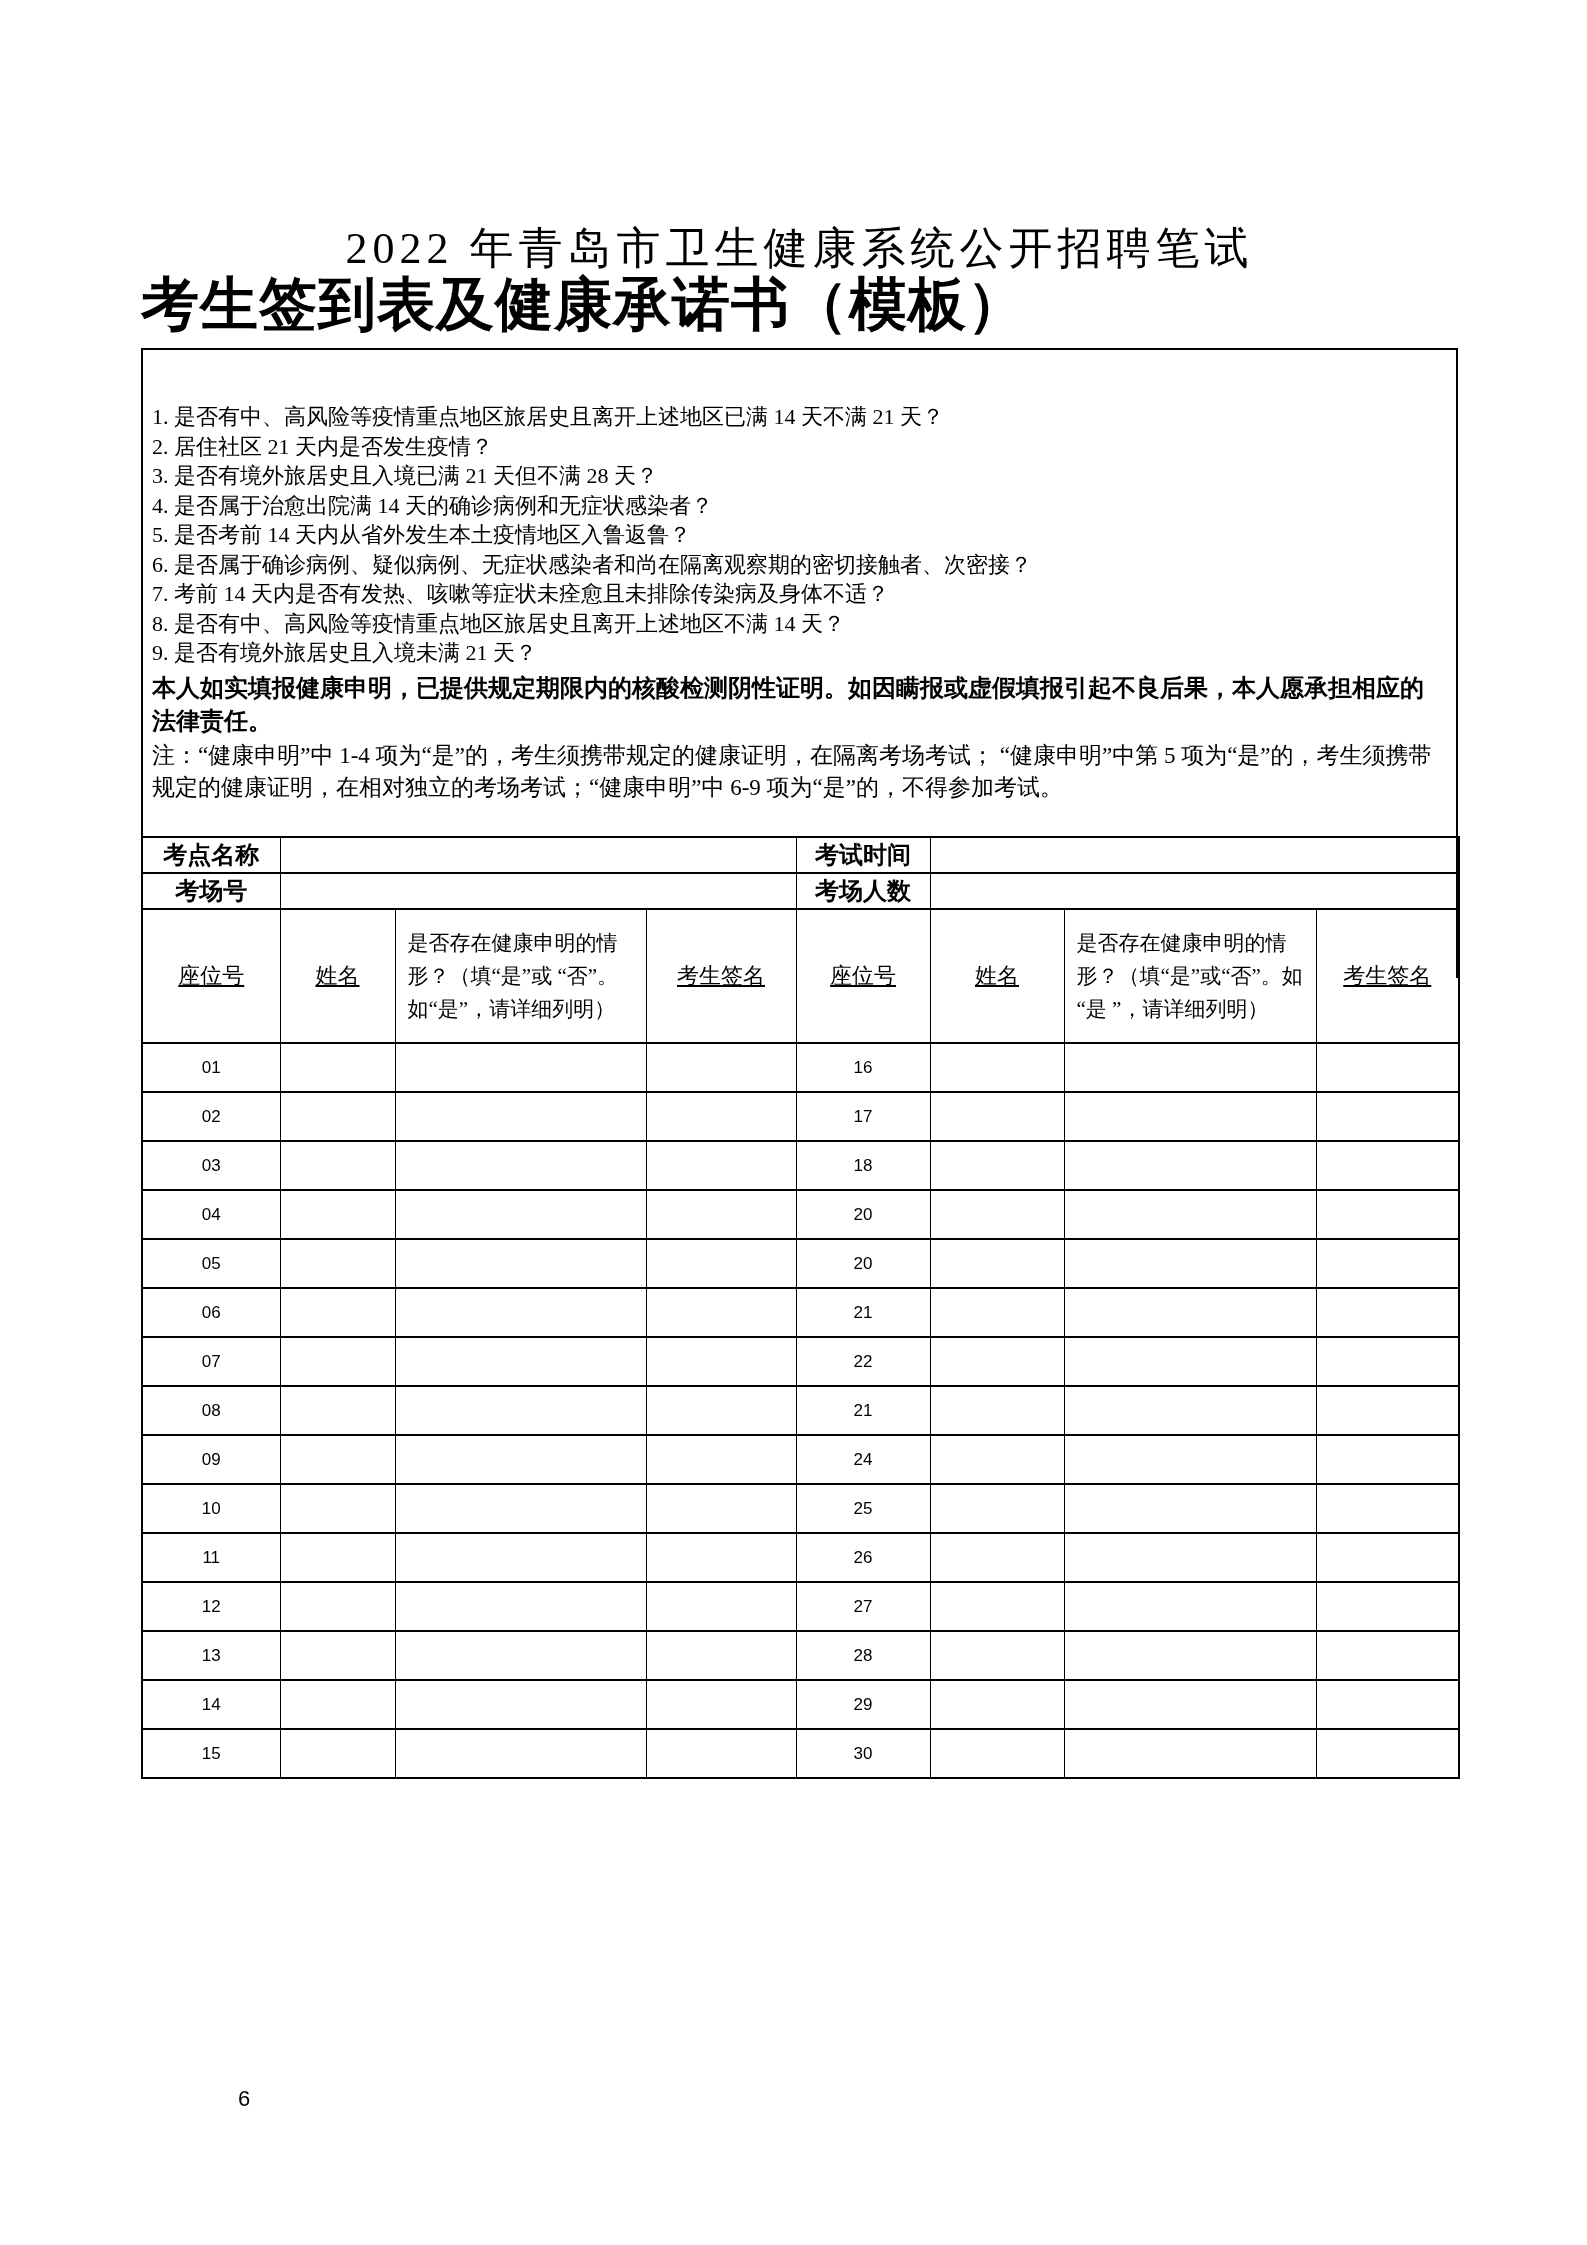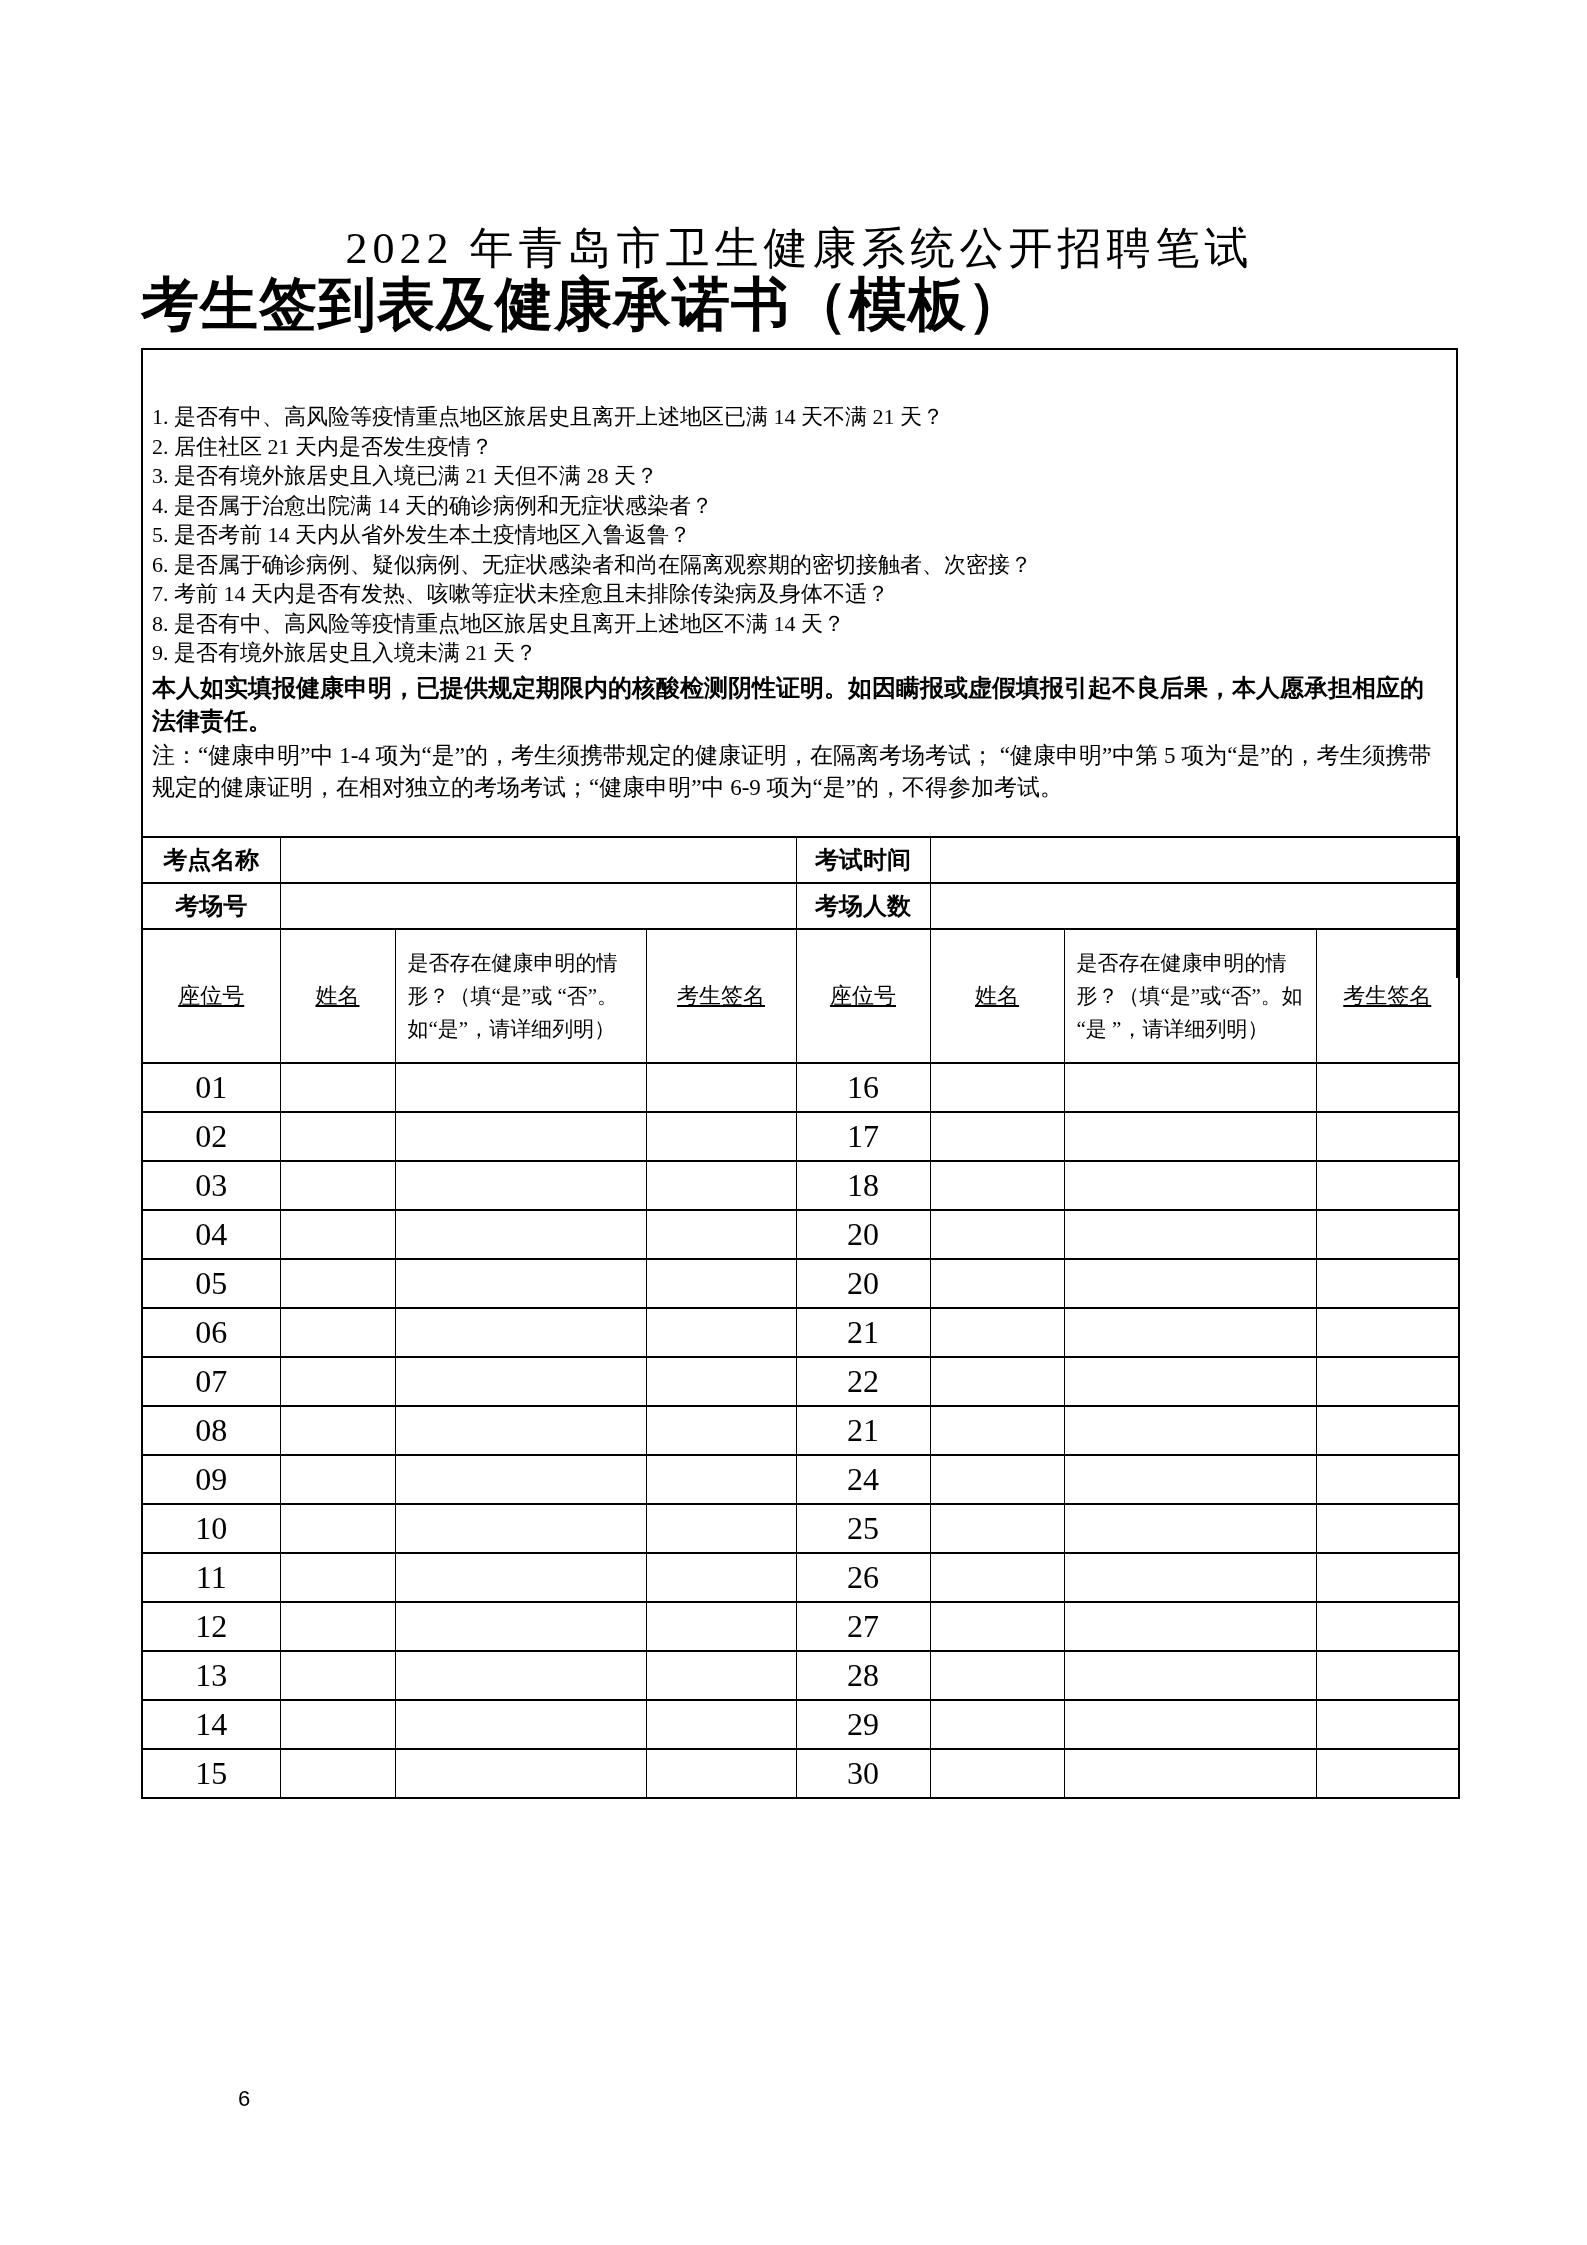--- a/index.html
+++ b/index.html
@@ -28,40 +28,40 @@
 
   table.signin {
     position:absolute; top:836px; left:141px; width:1317px;
     border-collapse:collapse; table-layout:fixed;
     border:2px solid #000;
   }
   table.signin td {
     border:1px solid #000; border-top:2px solid #000; border-bottom:2px solid #000;
     text-align:center; vertical-align:middle; overflow:hidden;
   }
-  tr.info-row    { height:46px; }
+  tr.info-row    { height:36px; }
   tr.header-row  { height:134px; }
   tr.data-row    { height:49px; }
 
   .lbl {
     font-family:"Liberation Sans","DejaVu Sans",sans-serif;
     font-weight:bold; font-size:24px;
   }
   .hdr {
     font-family:"Liberation Sans","DejaVu Sans",sans-serif;
     font-weight:normal; font-size:22px;text-decoration:underline;
   }
   .hdr-health {
     font-family:Liberation Serif, serif;
     font-weight:normal; font-size:21px; line-height:33px;
     text-align:left !important; padding:0 12px;
   }
   .seat-num {
-    font-family:Liberation Serif, serif;
-    font-size:32px;
+    font-family:Liberation Sans, sans-serif;
+    font-size:17px;
   }
 
   .page-num {
     position:absolute; top:2086px; left:238px;
     font-family:"Liberation Sans","DejaVu Sans",sans-serif;
     font-size:22px;
   }
 </style>
 </head>
 <body>

